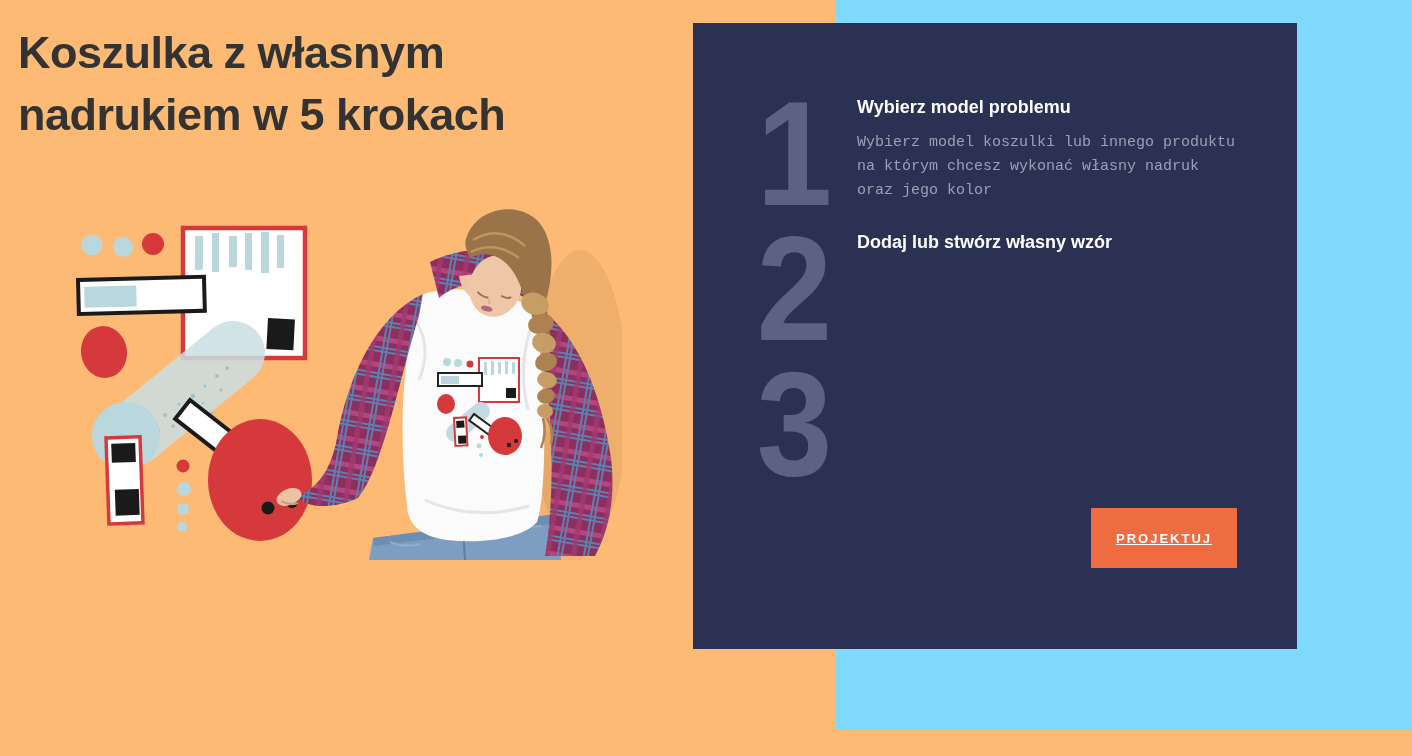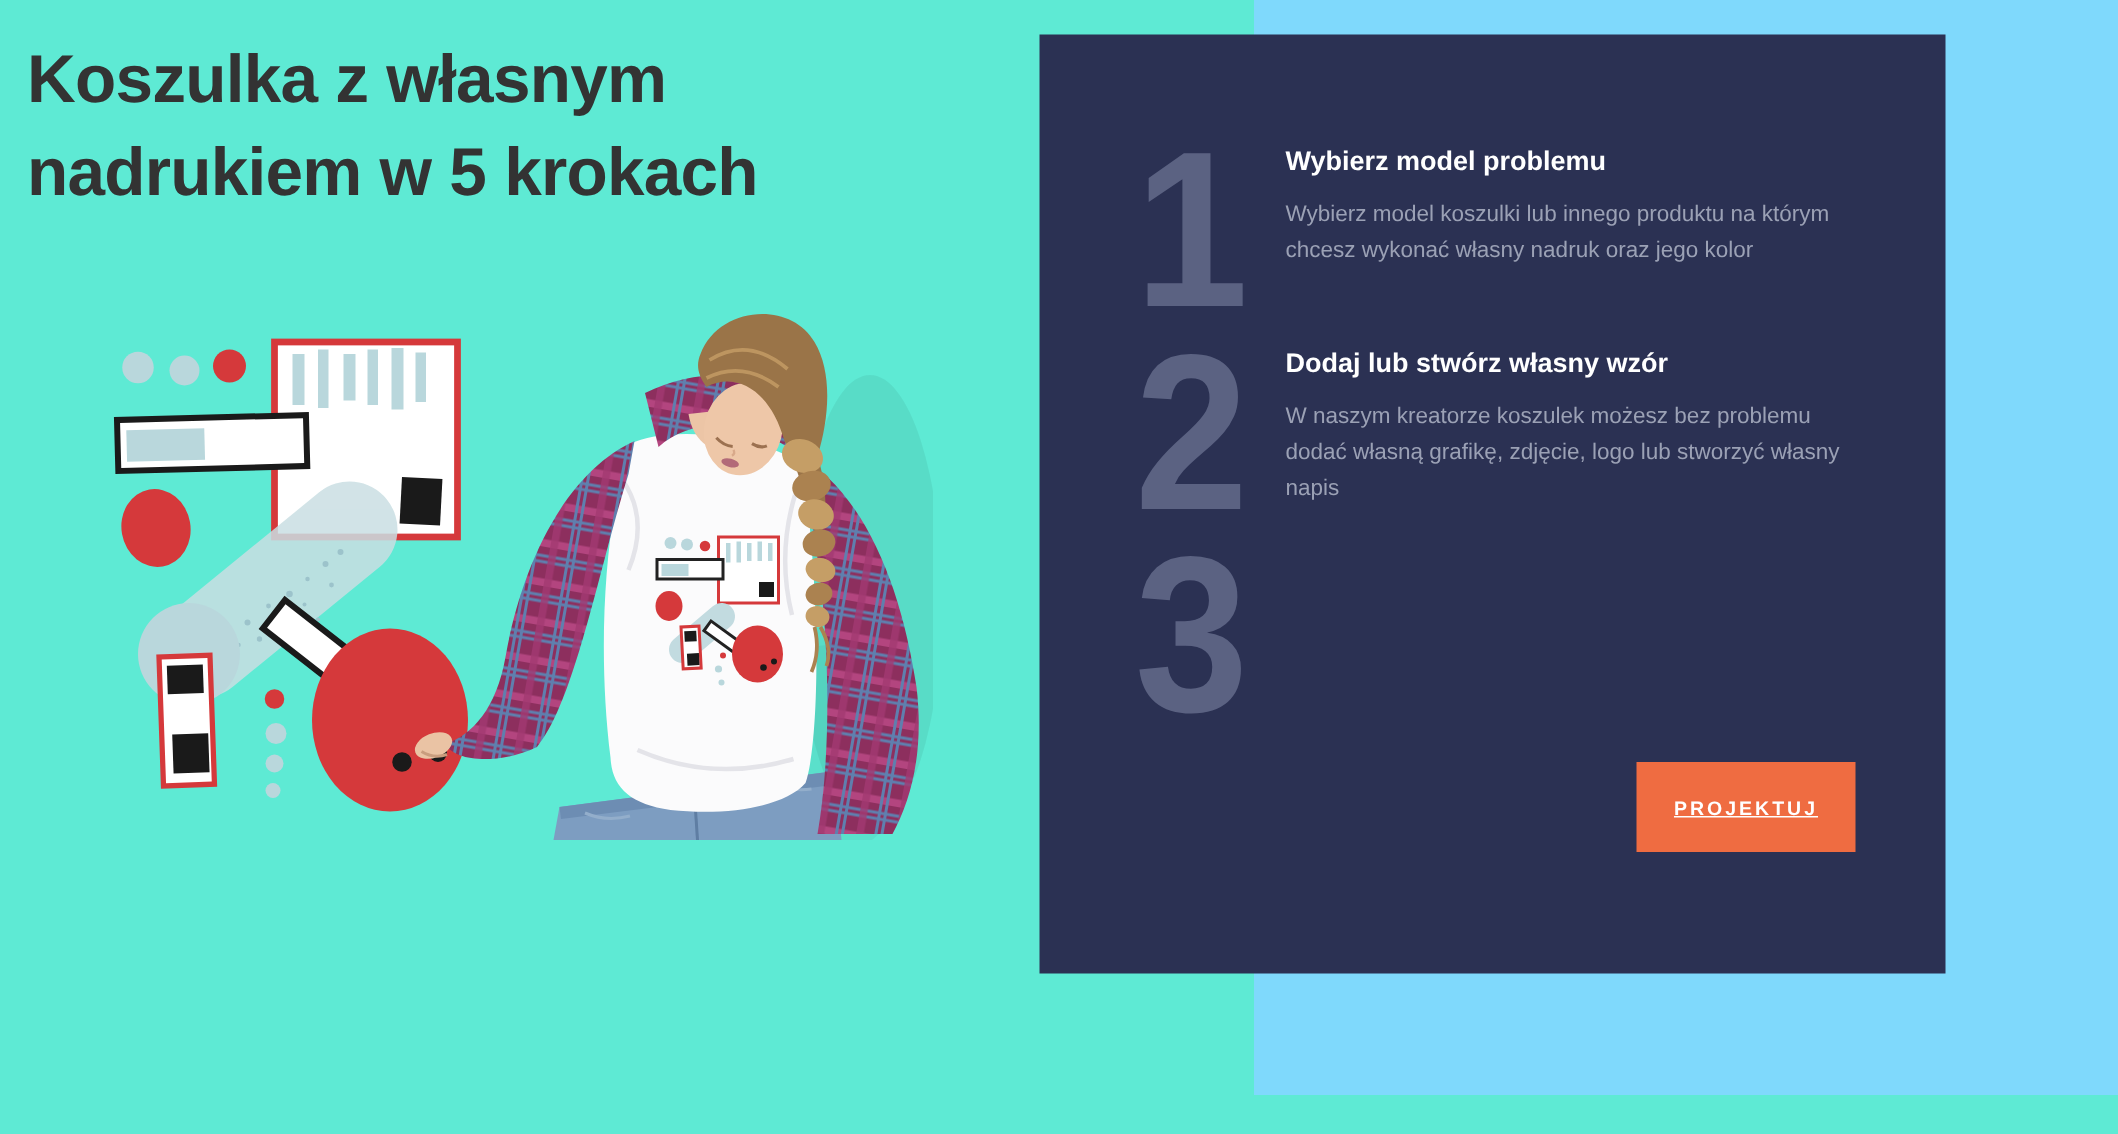--- a/index.html
+++ b/index.html
@@ -1,18 +1,18 @@
 <!DOCTYPE html>
 <html><head>
 <meta charset="utf-8">
 <style>
   * { margin:0; padding:0; box-sizing:border-box; }
   html,body { width:1412px; height:756px; background:#ffffff; overflow:hidden;
               font-family:"Liberation Sans", sans-serif; }
-  .stage { position:relative; width:1412px; height:756px; background:#5eead4; }
+  .stage { position:relative; width:1412px; height:756px; background:#fdba74; }
 
   
   .accent-band { position:absolute; left:836px; top:0; width:576px; height:730px;
                  background:#7fd9fc; }
 
   
   .hero-heading { position:absolute; left:18px; top:22px; width:620px;
                   font-size:45px; line-height:62px; font-weight:700;
                   color:#333333; letter-spacing:-0.5px; }
 
@@ -22,21 +22,21 @@
   
   .steps-panel { position:absolute; left:693px; top:23px; width:604px; height:626px;
                  background:#2b3153; }
   .step { position:absolute; left:48px; width:530px; display:flex; }
   .step-1 { top:72px; } .step-2 { top:207px; } .step-3 { top:342px; }
   .step-number { width:116px; flex:0 0 116px; font-size:148px; line-height:118px;
                  font-weight:700; color:#5b6282; text-align:center;
                  transform:scaleX(.92); transform-origin:left top; }
   .step-text { padding-top:2px; width:380px; }
   .step-title { color:#ffffff; font-size:18px; font-weight:700; margin-bottom:13px; }
-  .step-desc  { color:#9ba1b5; font-size:15px; line-height:24px; }
+  .step-desc  { color:#9ba1b5; font-size:15px; line-height:24px;font-family:Liberation Mono, monospace; }
 
   .cta-button { position:absolute; left:398px; top:485px; width:146px; height:60px;
                 background:#ef6c41; border:none; color:#ffffff; font-family:inherit;
                 font-size:13px; font-weight:700; letter-spacing:2px; cursor:pointer;text-decoration:underline; }
 </style>
 </head>
 <body>
 
 <div class="stage">
 
@@ -203,21 +203,20 @@
       <div class="step-text">
         <div class="step-title">Wybierz model problemu</div>
         <div class="step-desc">Wybierz model koszulki lub innego produktu na którym chcesz wykonać własny nadruk oraz jego kolor</div>
       </div>
     </div>
 
     <div class="step step-2">
       <div class="step-number">2</div>
       <div class="step-text">
         <div class="step-title">Dodaj lub stwórz własny wzór</div>
-        <div class="step-desc">W naszym kreatorze koszulek możesz bez problemu dodać własną grafikę, zdjęcie, logo lub stworzyć własny napis</div>
       </div>
     </div>
 
     <div class="step step-3">
       <div class="step-number">3</div>
     </div>
 
     <button class="cta-button">PROJEKTUJ</button>
   </section>
 

